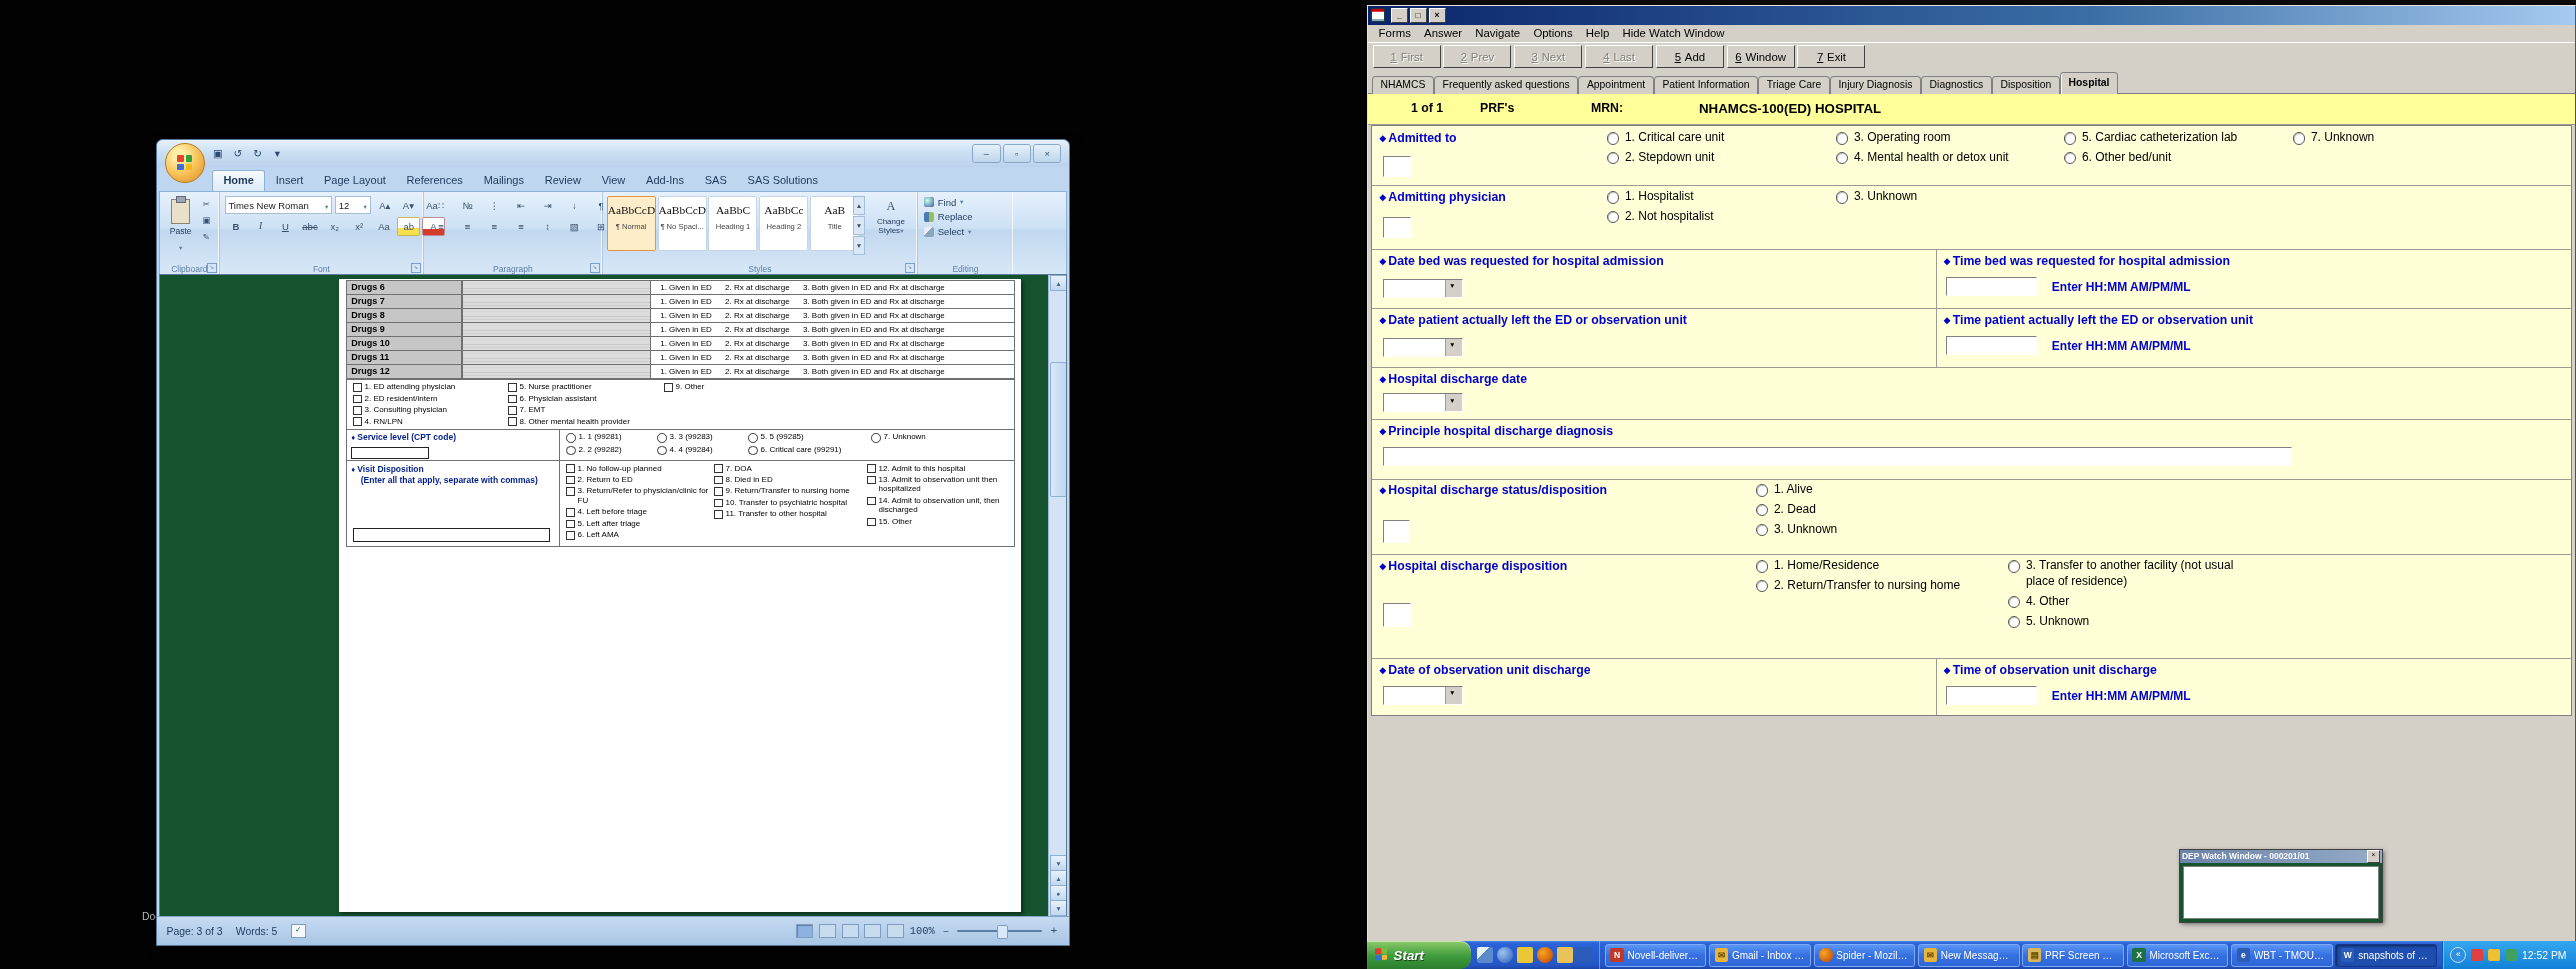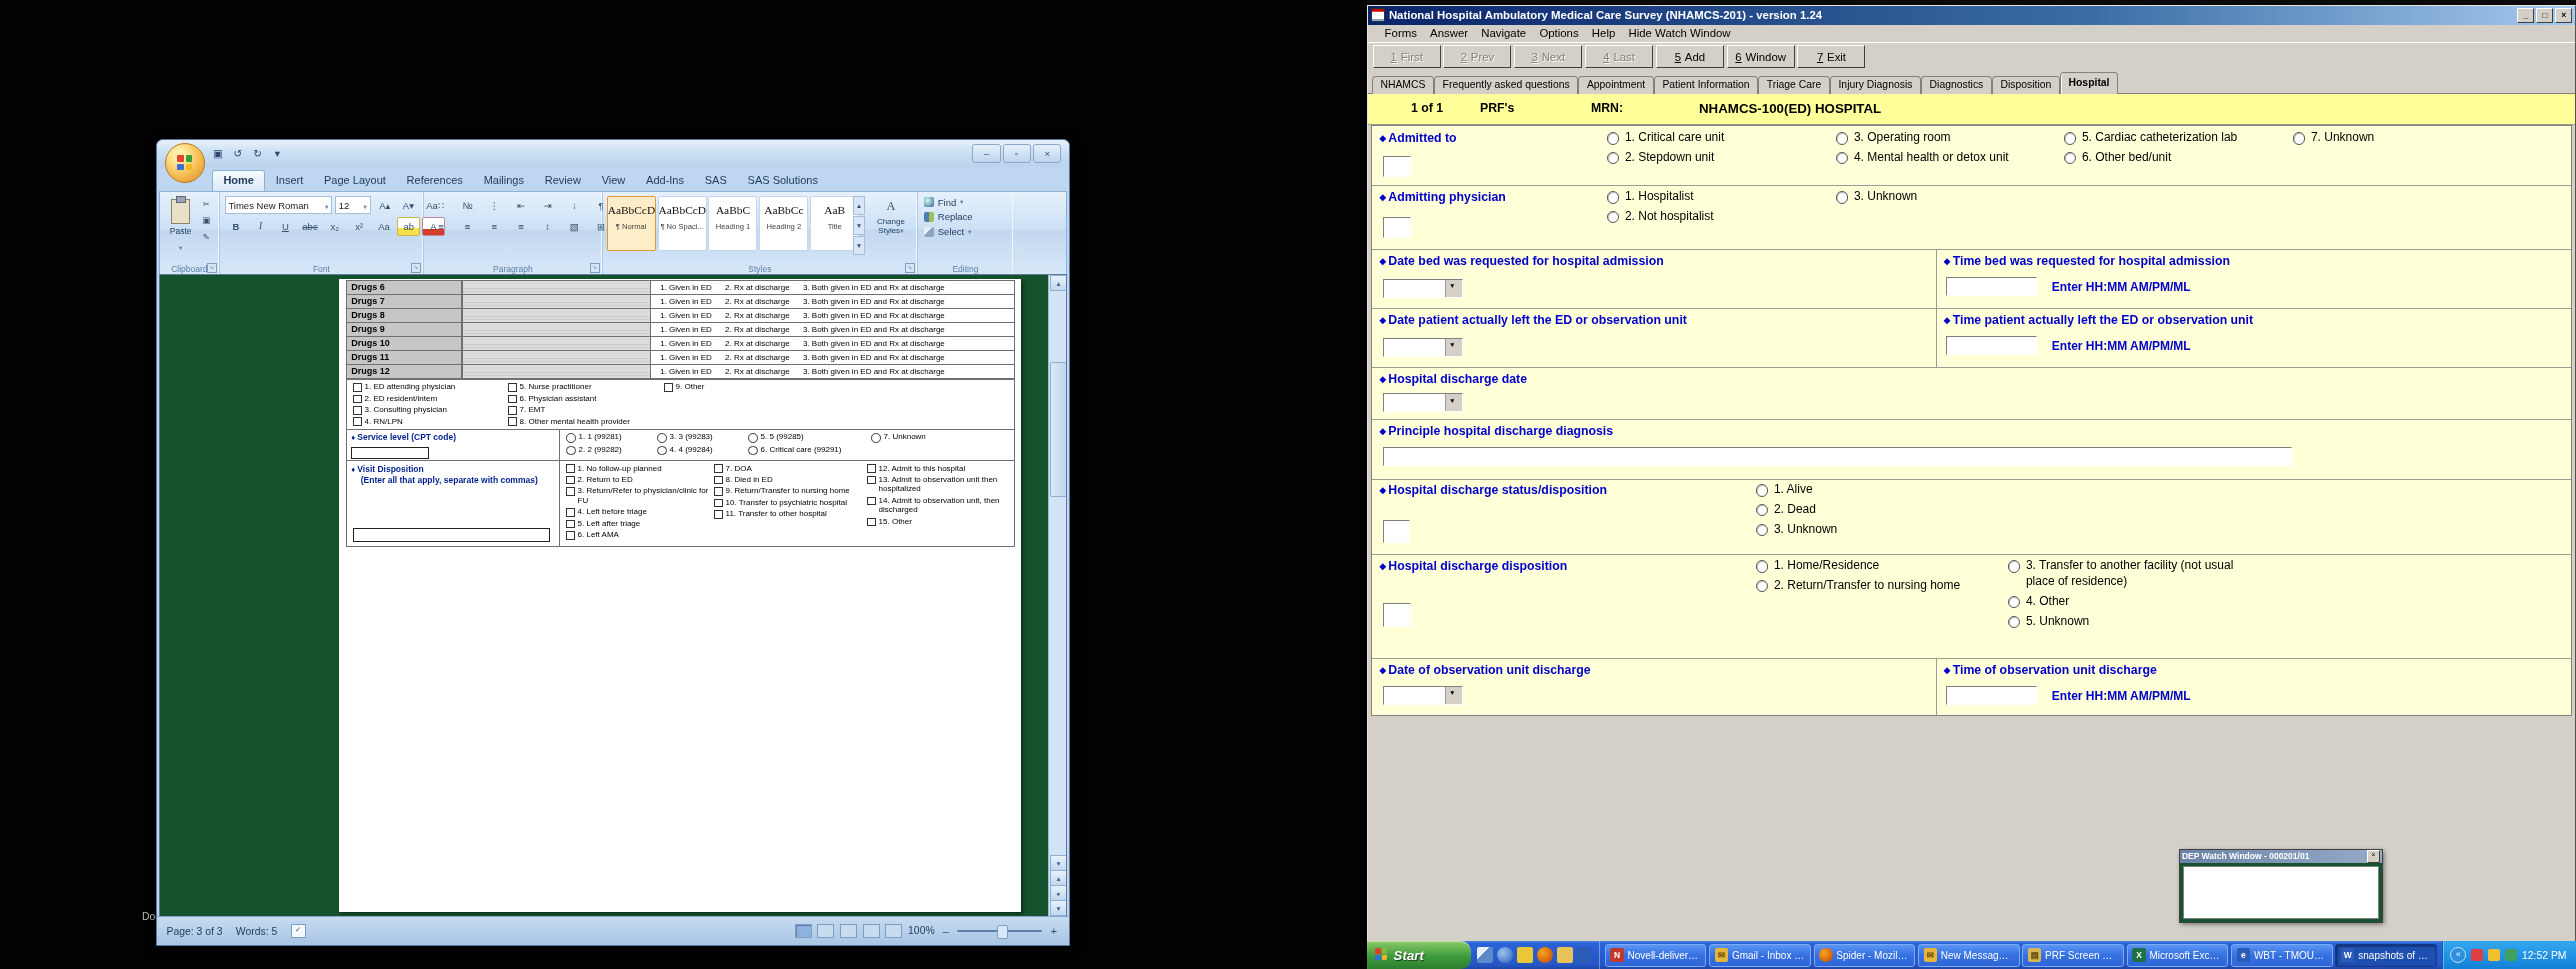--- a/index.html
+++ b/index.html
@@ -69,21 +69,21 @@
   .ed-arrow{font-size:6.6px;color:#5E7FA5;}
   
   .w-docarea{position:absolute;left:1.9px;right:1.9px;top:134px;bottom:28px;background:#14532d;border:0.9px solid #5D7A99;overflow:hidden;}
   .w-page{position:absolute;left:179px;top:3.8px;width:682px;height:633px;background:#fff;box-shadow:1.9px 1.9px 3.8px rgba(0,0,0,.45);}
   .w-scroll{position:absolute;right:0;top:0;bottom:0;width:17px;background:#D3E3F5;border-left:0.9px solid #9FB8D5;}
   .sc-btn{position:absolute;left:0.9px;width:15px;height:14px;background:linear-gradient(#E7F1FB,#C2D8EE);border:0.9px solid #8FAFD2;font-size:6.6px;color:#44658C;display:flex;align-items:center;justify-content:center;}
   .sc-thumb{position:absolute;left:0.9px;top:87px;width:15px;height:133px;background:linear-gradient(90deg,#D9E9F8,#BDD6EF);border:0.9px solid #8FAFD2;border-radius:1.9px;}
   
   .w-status{position:absolute;left:0;right:0;bottom:0;height:28px;background:linear-gradient(#C6DBF1,#A8C5E5);border-top:0.9px solid #86A7CB;border-radius:0;display:flex;align-items:center;font-size:10.4px;color:#1E395B;padding:0 9.5px;gap:13.3px;}
   .proof-ic{width:13.3px;height:11.4px;background:#F4F8FC;border:0.9px solid #7D9EC0;font-size:7.6px;color:#2F6F2F;line-height:9.5px;text-align:center;}
-  .w-status-right{margin-left:auto;display:flex;align-items:center;gap:5.7px;}
+  .w-status-right{margin-left:auto;display:flex;align-items:center;gap:5.7px;font-family:Liberation Mono, monospace;}
   .view-ic{width:15px;height:12.3px;background:#C8DCF0;border:0.9px solid #7D9EC0;}
   .view-ic.active{background:#8DB2DF;box-shadow:inset 0.9px 0.9px 0.9px rgba(0,0,0,.3);}
   .zoom-track{width:85px;height:2.8px;background:#5E7FA5;position:relative;border-radius:1.9px;}
   .zoom-thumb{position:absolute;left:40px;top:-4.7px;width:8.5px;height:12.3px;background:#D8E8F8;border:0.9px solid #7D9EC0;border-radius:1.9px;}
   .zoom-pm{font-size:11.4px;color:#39516B;width:11.4px;text-align:center;}
   
   .doc-form{position:absolute;left:7.6px;top:1.9px;width:669px;color:#000;}
   .drug-row{display:flex;height:15px;margin-top:-0.9px;}
   .drug-label{width:116px;background:#C6C6C6;border:0.9px solid #707070;font-size:9px;font-weight:600;padding:0.9px 0 0 3.8px;box-sizing:border-box;}
   .drug-input{width:189px;margin-left:-0.9px;border:0.9px solid #707070;box-sizing:border-box;background:repeating-linear-gradient(0deg,#DCDCDC,#DCDCDC 1.9px,#C6C6C6 2.8px);}
@@ -102,21 +102,21 @@
   .dtxt{font-size:8px;line-height:9.5px;}
   .visit-input{position:absolute;left:5.7px;bottom:3.8px;width:195px;height:12.3px;background:#fff;border:0.9px solid #222;}
 
   
   .monitor-right{position:absolute;left:1367px;top:0;width:1209px;height:970px;background:#0A0A0A;}
   .app{position:absolute;left:0;top:4.7px;width:1209px;height:937px;background:#D4D0C8;border:1.9px solid;border-color:#E9E5DD #55524C #55524C #E9E5DD;box-sizing:border-box;}
   .a-title{height:19px;background:linear-gradient(90deg,#0A246A,#3A6EA5 60%,#A6CAF0);display:flex;align-items:center;padding:0 2.8px;gap:3.8px;}
   .a-title-icon{width:12.3px;height:12.3px;background:#fff;border:0.9px solid #234;box-shadow:inset 0 2.8px 0 #C00,inset 0 -1.9px 0 #8AB;flex:none;}
   .a-title-text{color:#fff;font-weight:bold;font-size:11.4px;white-space:nowrap;flex:1;overflow:hidden;}
   .xpbtn{width:15px;height:13.3px;background:#D4D0C8;border:0.9px solid;border-color:#fff #404040 #404040 #fff;font-size:8.5px;font-weight:bold;color:#000;display:flex;align-items:center;justify-content:center;margin-left:1.9px;}
-  .a-menubar{height:17px;display:flex;align-items:center;font-size:11.4px;color:#000;padding-left:10px;}
+  .a-menubar{height:17px;display:flex;align-items:center;font-size:11.4px;color:#000;padding-left:4px;}
   .a-menu{padding:1.9px 6.6px;}
   .a-toolbar{height:28px;display:flex;align-items:center;gap:2.8px;padding-left:4.7px;border-top:0.9px solid #fff;}
   .tbtn{height:23px;min-width:68px;background:#D4D0C8;border:0.9px solid;border-color:#fff #404040 #404040 #fff;font-size:11.4px;display:flex;align-items:center;justify-content:center;gap:3.8px;padding:0 7.6px;box-sizing:border-box;}
   .tbtn .k{text-decoration:underline;}
   .tbtn.disabled{color:#84807A;text-shadow:0.9px 0.9px 0 #fff;}
   .a-tabrow{height:23px;display:flex;align-items:flex-end;padding-left:3.8px;position:relative;}
   .a-tabrow:after{content:"";position:absolute;left:0;right:0;bottom:0;border-bottom:0.9px solid #808080;}
   .ftab{height:18px;background:#D4D0C8;border:0.9px solid #808080;border-bottom:none;border-radius:3.8px 3.8px 0 0;font-size:10.4px;padding:2.8px 7.6px 0 7.6px;box-sizing:border-box;white-space:nowrap;position:relative;z-index:1;}
   .ftab.active{height:22px;font-weight:bold;padding-top:4.7px;z-index:3;box-shadow:0.9px 0 0 #fff inset;}
   .a-header{height:30px;background:#FFFF99;border-bottom:0.9px solid #9C9C94;position:relative;font-weight:bold;color:#000;}
@@ -573,21 +573,20 @@
       </div>
     </div>
   </div>
 
   <div class="monitor-right">
 
     <div class="app">
 
       <div class="a-title">
         <span class="a-title-icon"></span>
-        <span class="a-title-text">National Hospital Ambulatory Medical Care Survey (NHAMCS-201) - version 1.24</span>
         <span style="display:flex">
             <span class="xpbtn">_</span>
             <span class="xpbtn">□</span>
             <span class="xpbtn">×</span>
           </span>
       </div>
 
       <div class="a-menubar">
           <span class="a-menu">Forms</span>
           <span class="a-menu">Answer</span>

